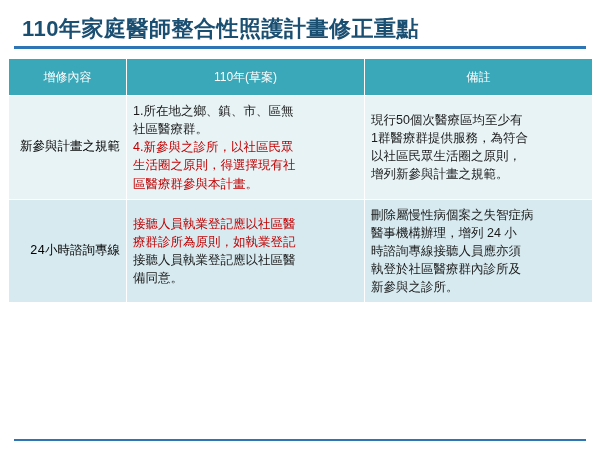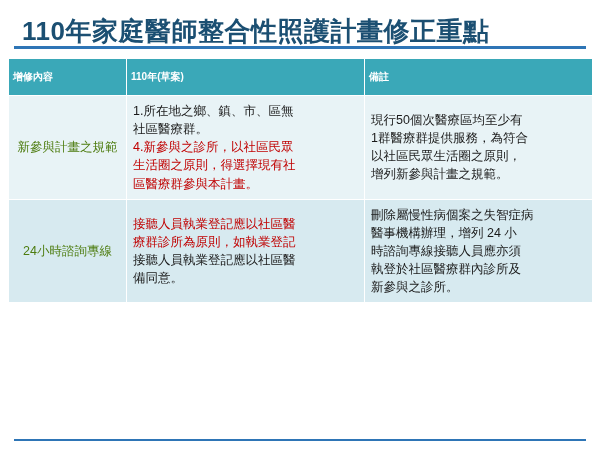--- a/index.html
+++ b/index.html
@@ -18,21 +18,21 @@
     position: relative;
     width: 600px;
     height: 455px;
     background: #ffffff;
     box-sizing: border-box;
   }
   .title {
     position: absolute;
     left: 22px;
     top: 14px;
-    font-size: 26px;
+    font-size: 22px;
     font-weight: bold;
     color: #1b4f72;
     letter-spacing: 0.5px;
     white-space: nowrap;
   }
   .title-rule {
     position: absolute;
     left: 14px;
     top: 46px;
     width: 572px;
@@ -43,38 +43,39 @@
     position: absolute;
     left: 8px;
     top: 58px;
     width: 584px;
     border-collapse: collapse;
     table-layout: fixed;
   }
   table.main th {
     background: #3aa8b8;
     color: #ffffff;
-    font-size: 10px;
-    font-weight: bold;
-    text-align: left;
+    font-size: 12px;
+    font-weight: normal;
+    text-align: center;
     padding: 6px 4px;
     border: 1px solid #ffffff;
     height: 24px;
   }
   table.main td {
     border: 1px solid #ffffff;
     vertical-align: middle;
     font-size: 12.5px;
     line-height: 1.45;
     padding: 6px 6px;
   }
   td.c-label {
-    text-align: center;
+    text-align: right;
     font-size: 13px;
-    color: #4d7c0f;
+    color: #000000;
+    font-family: Liberation Mono, monospace;
   }
   td.c-body, td.c-note {
     text-align: left;
     color: #1a1a1a;
   }
   tr.band-a td { background: #e8f3f6; }
   tr.band-b td { background: #d7eaf0; }
   tr.band-c td { background: #e8f3f6; }
   tr.band-d td { background: #d7eaf0; }
   .red {

